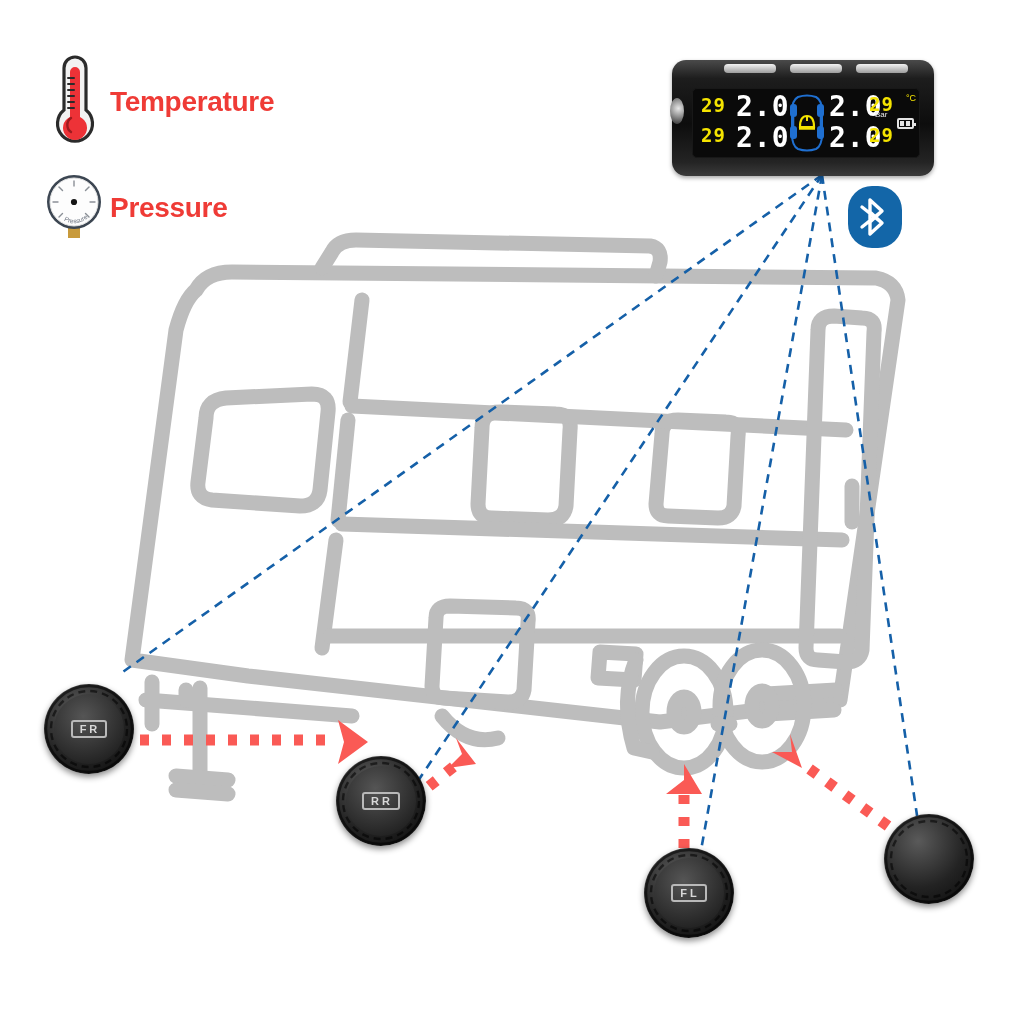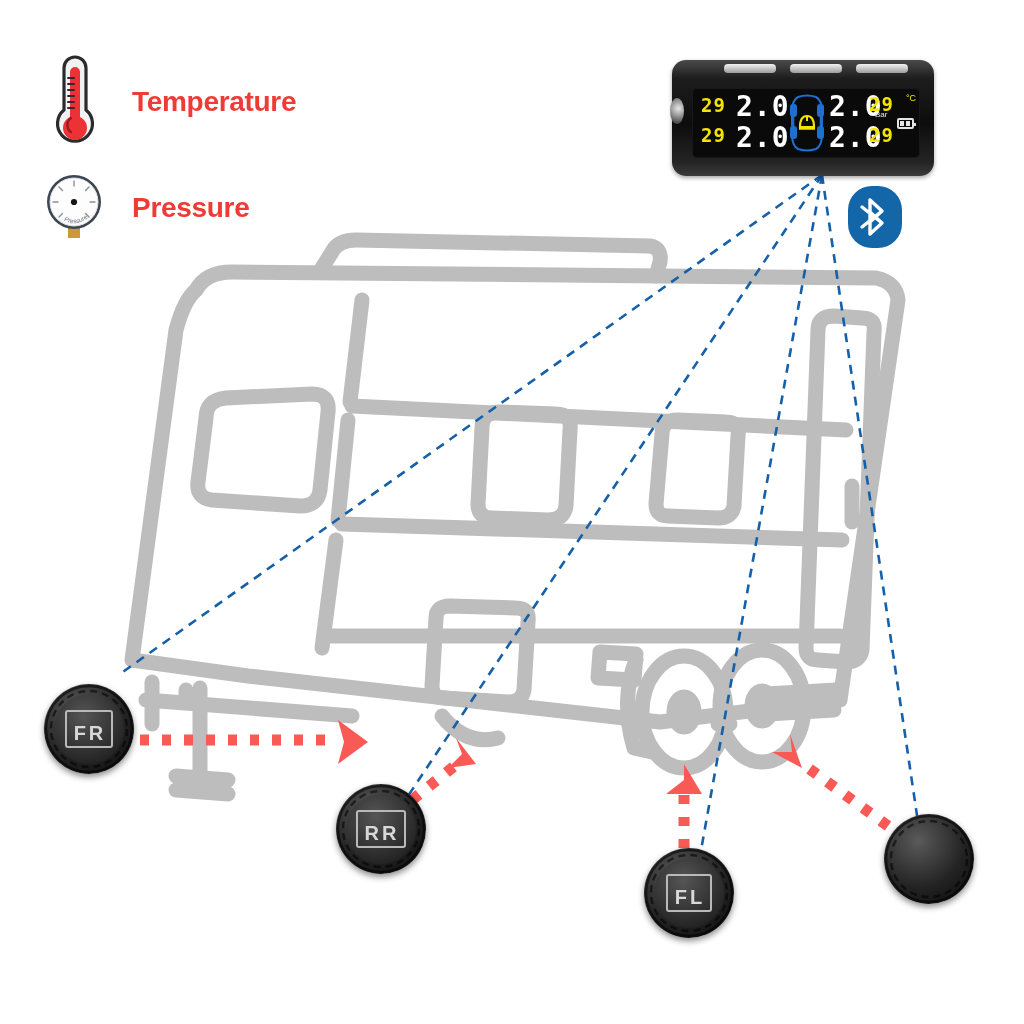--- a/index.html
+++ b/index.html
@@ -5,21 +5,21 @@
   html,body{margin:0;padding:0;background:#fff;}
   body{width:1024px;height:1024px;overflow:hidden;
        font-family:"Liberation Sans", sans-serif;}
   #stage{position:relative;width:1024px;height:1024px;background:#ffffff;}
 
   
   .legend-row{position:absolute;display:flex;align-items:center;}
   #legend-temp{left:40px;top:52px;}
   #legend-pres{left:40px;top:168px;}
   .legend-label{font-size:28px;font-weight:bold;color:#ef3b36;
-                letter-spacing:-0.3px;margin-left:22px;white-space:nowrap;}
+                letter-spacing:-0.3px;white-space:nowrap;}
   .legend-icon{width:70px;height:100px;position:relative;flex:0 0 auto;}
   #legend-pres .legend-icon{height:80px;}
 
   
   #monitor{position:absolute;left:672px;top:60px;width:262px;height:116px;}
   .mon-body{position:absolute;inset:0;border-radius:14px;
             background:linear-gradient(180deg,#4a4a4a 0%,#1d1d1d 16%,#0d0d0d 55%,#242424 88%,#3b3b3b 100%);
             box-shadow:0 2px 4px rgba(0,0,0,.35);}
   .mon-btn{position:absolute;top:4px;height:9px;border-radius:4px;
            background:linear-gradient(180deg,#f2f2f2,#9d9d9d);}
@@ -57,33 +57,33 @@
 
   
   #bt-badge{position:absolute;left:848px;top:186px;width:54px;height:62px;}
 
   
   #trailer-svg{position:absolute;left:0;top:0;width:1024px;height:1024px;}
 
   
   .sensor{position:absolute;width:90px;height:90px;}
   #sensor-fr{left:44px;top:684px;}
-  #sensor-rr{left:336px;top:784px;}
+  #sensor-rr{left:336px;top:756px;}
   #sensor-fl{left:644px;top:848px;}
   #sensor-rl{left:884px;top:814px;}
   .cap-outer{position:absolute;inset:0;border-radius:50%;
              background:radial-gradient(circle at 38% 30%,#5a5a5a,#232323 55%,#080808 100%);
              box-shadow:0 3px 6px rgba(0,0,0,.45);}
   .cap-ridge{position:absolute;inset:0;border-radius:50%;}
   .cap-face{position:absolute;left:11%;top:11%;width:78%;height:78%;border-radius:50%;
             background:radial-gradient(circle at 42% 32%,#555,#2e2e2e 60%,#141414 100%);
             display:flex;align-items:center;justify-content:center;}
   .cap-label{border:2px solid #b9b9b9;border-radius:3px;color:#d8d8d8;
-             font-size:20px;font-weight:bold;letter-spacing:3px;
-             padding:10px 5px 1px 7px;font-family:"Liberation Sans",sans-serif;}
+             font-size:11px;font-weight:bold;letter-spacing:3px;
+             padding:1px 5px 1px 7px;font-family:"Liberation Sans",sans-serif;}
 </style>
 </head>
 <body>
 
 <div id="stage">
 
   <div class="legend-row" id="legend-temp">
     <div class="legend-icon">
       <svg viewBox="0 0 70 100" width="70" height="100">
         <path d="M24 16a11 11 0 0 1 22 0v42a17.5 17.5 0 1 1-22 0z" fill="#f2f2f2" stroke="#2b2b2b" stroke-width="3.2"></path>

